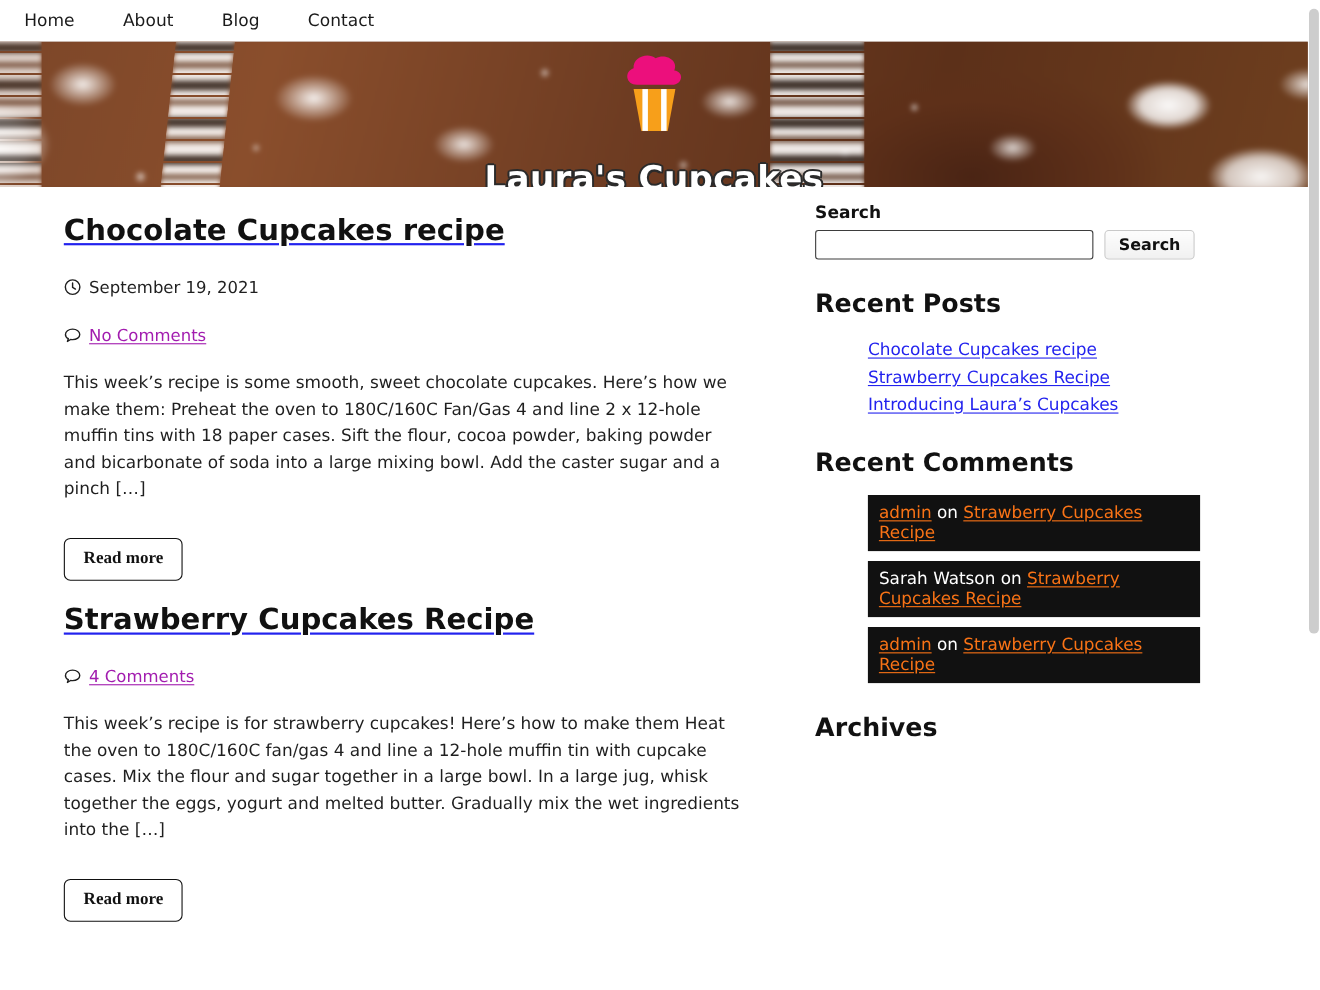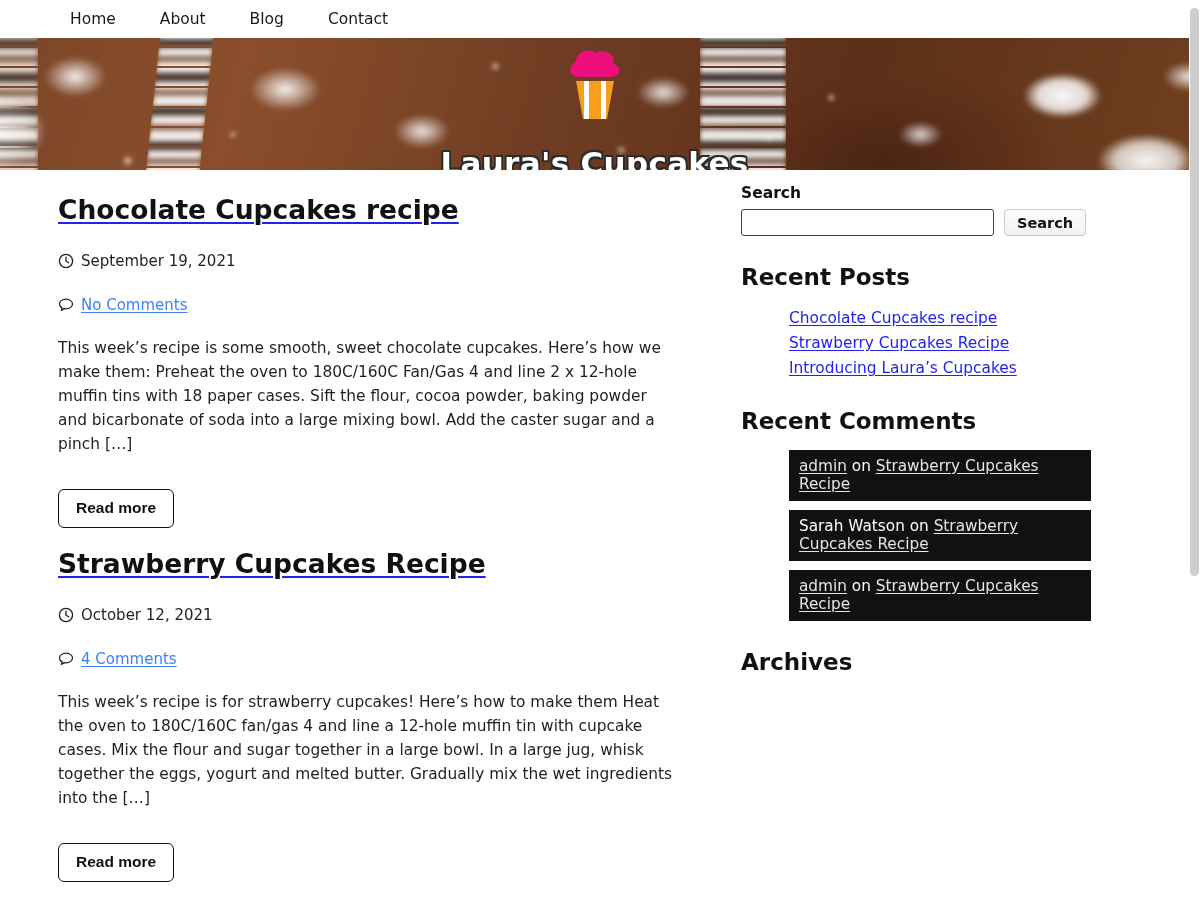--- a/index.html
+++ b/index.html
@@ -10,21 +10,20 @@
     background: #ffffff;
     font-family: "DejaVu Sans", "Liberation Sans", sans-serif;
   }
 
   
   .topnav {
     height: 38px;
     background: #ffffff;
     display: flex;
     align-items: center;
-    padding-left: 48px;
     gap: 0px;
   }
   .topnav a {
     color: #1a1a1a;
     text-decoration: none;
     font-size: 15.5px;
     padding: 0 22px;
     line-height: 38px;
     white-space: nowrap;
   }
@@ -150,21 +149,21 @@
   .meta {
     display: flex;
     align-items: center;
     gap: 7px;
     font-size: 15px;
     color: #1f1f1f;
     margin-top: 26px;
   }
   .meta svg { flex: none; display: block; }
   .meta a {
-    color: #3b82f6;
+    color: #a21caf;
     text-decoration: underline;
     text-underline-offset: 2px;
   }
   .excerpt {
     font-size: 15.4px;
     line-height: 24px;
     color: #1f1f1f;
     margin-top: 22px;
     max-width: 615px;
   }
@@ -172,21 +171,21 @@
     display: inline-block;
     margin-top: 18px;
     padding: 9px 17px 10px 17px;
     border: 1.6px solid #111;
     border-radius: 6px;
     background: #fff;
     color: #111;
     font-size: 15.5px;
     font-weight: bold;
     text-decoration: none;
-    font-family: Liberation Sans, sans-serif;
+    font-family: Liberation Serif, serif;
     cursor: pointer;
   }
 
   
   .widget { margin-bottom: 8px; }
   .widget-title-sm {
     font-size: 15.5px;
     font-weight: bold;
     color: #111;
     margin: 0 0 7px 0;
@@ -238,21 +237,21 @@
   .comment-item {
     background: #111111;
     color: #ffffff;
     font-size: 15.3px;
     line-height: 18px;
     padding: 7px 10px 8px 10px;
     margin-bottom: 9px;
     max-width: 302px;
   }
   .comment-item a {
-    color: #e5e5e5;
+    color: #f97316;
     text-decoration: underline;
     text-underline-offset: 2px;
   }
   .comment-item .plain { text-decoration: none; color: #ffffff; margin-top: 44px; }
 
   
   .scrollbar {
     position: absolute;
     top: 0; right: 0;
     width: 11px; height: 900px;
@@ -323,29 +322,20 @@
       <a class="readmore" href="#">Read more</a>
     </article>
 
     <article class="post">
       <h2 class="post-title">
         <a href="#">Strawberry Cupcakes Recipe</a>
       </h2>
       <div class="meta">
         <span>
           <svg width="16" height="16" viewBox="0 0 16 16">
-            <circle cx="8" cy="8" r="6.6" fill="none" stroke="#1f1f1f" stroke-width="1.3"></circle>
-            <path d="M8 4.2 L8 8.2 L10.6 9.8" fill="none" stroke="#1f1f1f" stroke-width="1.3" stroke-linecap="round"></path>
-          </svg>
-        </span>
-        <span>October 12, 2021</span>
-      </div>
-      <div class="meta">
-        <span>
-          <svg width="16" height="16" viewBox="0 0 16 16">
             <path d="M8 2.2 C4.2 2.2 1.5 4.4 1.5 7 C1.5 8.6 2.5 10 4.1 10.9 L3.3 13.4 L6.2 11.6 C6.8 11.7 7.4 11.8 8 11.8 C11.8 11.8 14.5 9.6 14.5 7 C14.5 4.4 11.8 2.2 8 2.2 Z" fill="none" stroke="#1f1f1f" stroke-width="1.25" stroke-linejoin="round"></path>
           </svg>
         </span>
         <a href="#">4 Comments</a>
       </div>
       <p class="excerpt">This week’s recipe is for strawberry cupcakes! Here’s how to make them Heat the oven to 180C/160C fan/gas 4 and line a 12-hole muffin tin with cupcake cases. Mix the flour and sugar together in a large bowl. In a large jug, whisk together the eggs, yogurt and melted butter. Gradually mix the wet ingredients into the […]</p>
       <a class="readmore" href="#">Read more</a>
     </article>
 
   </div>

